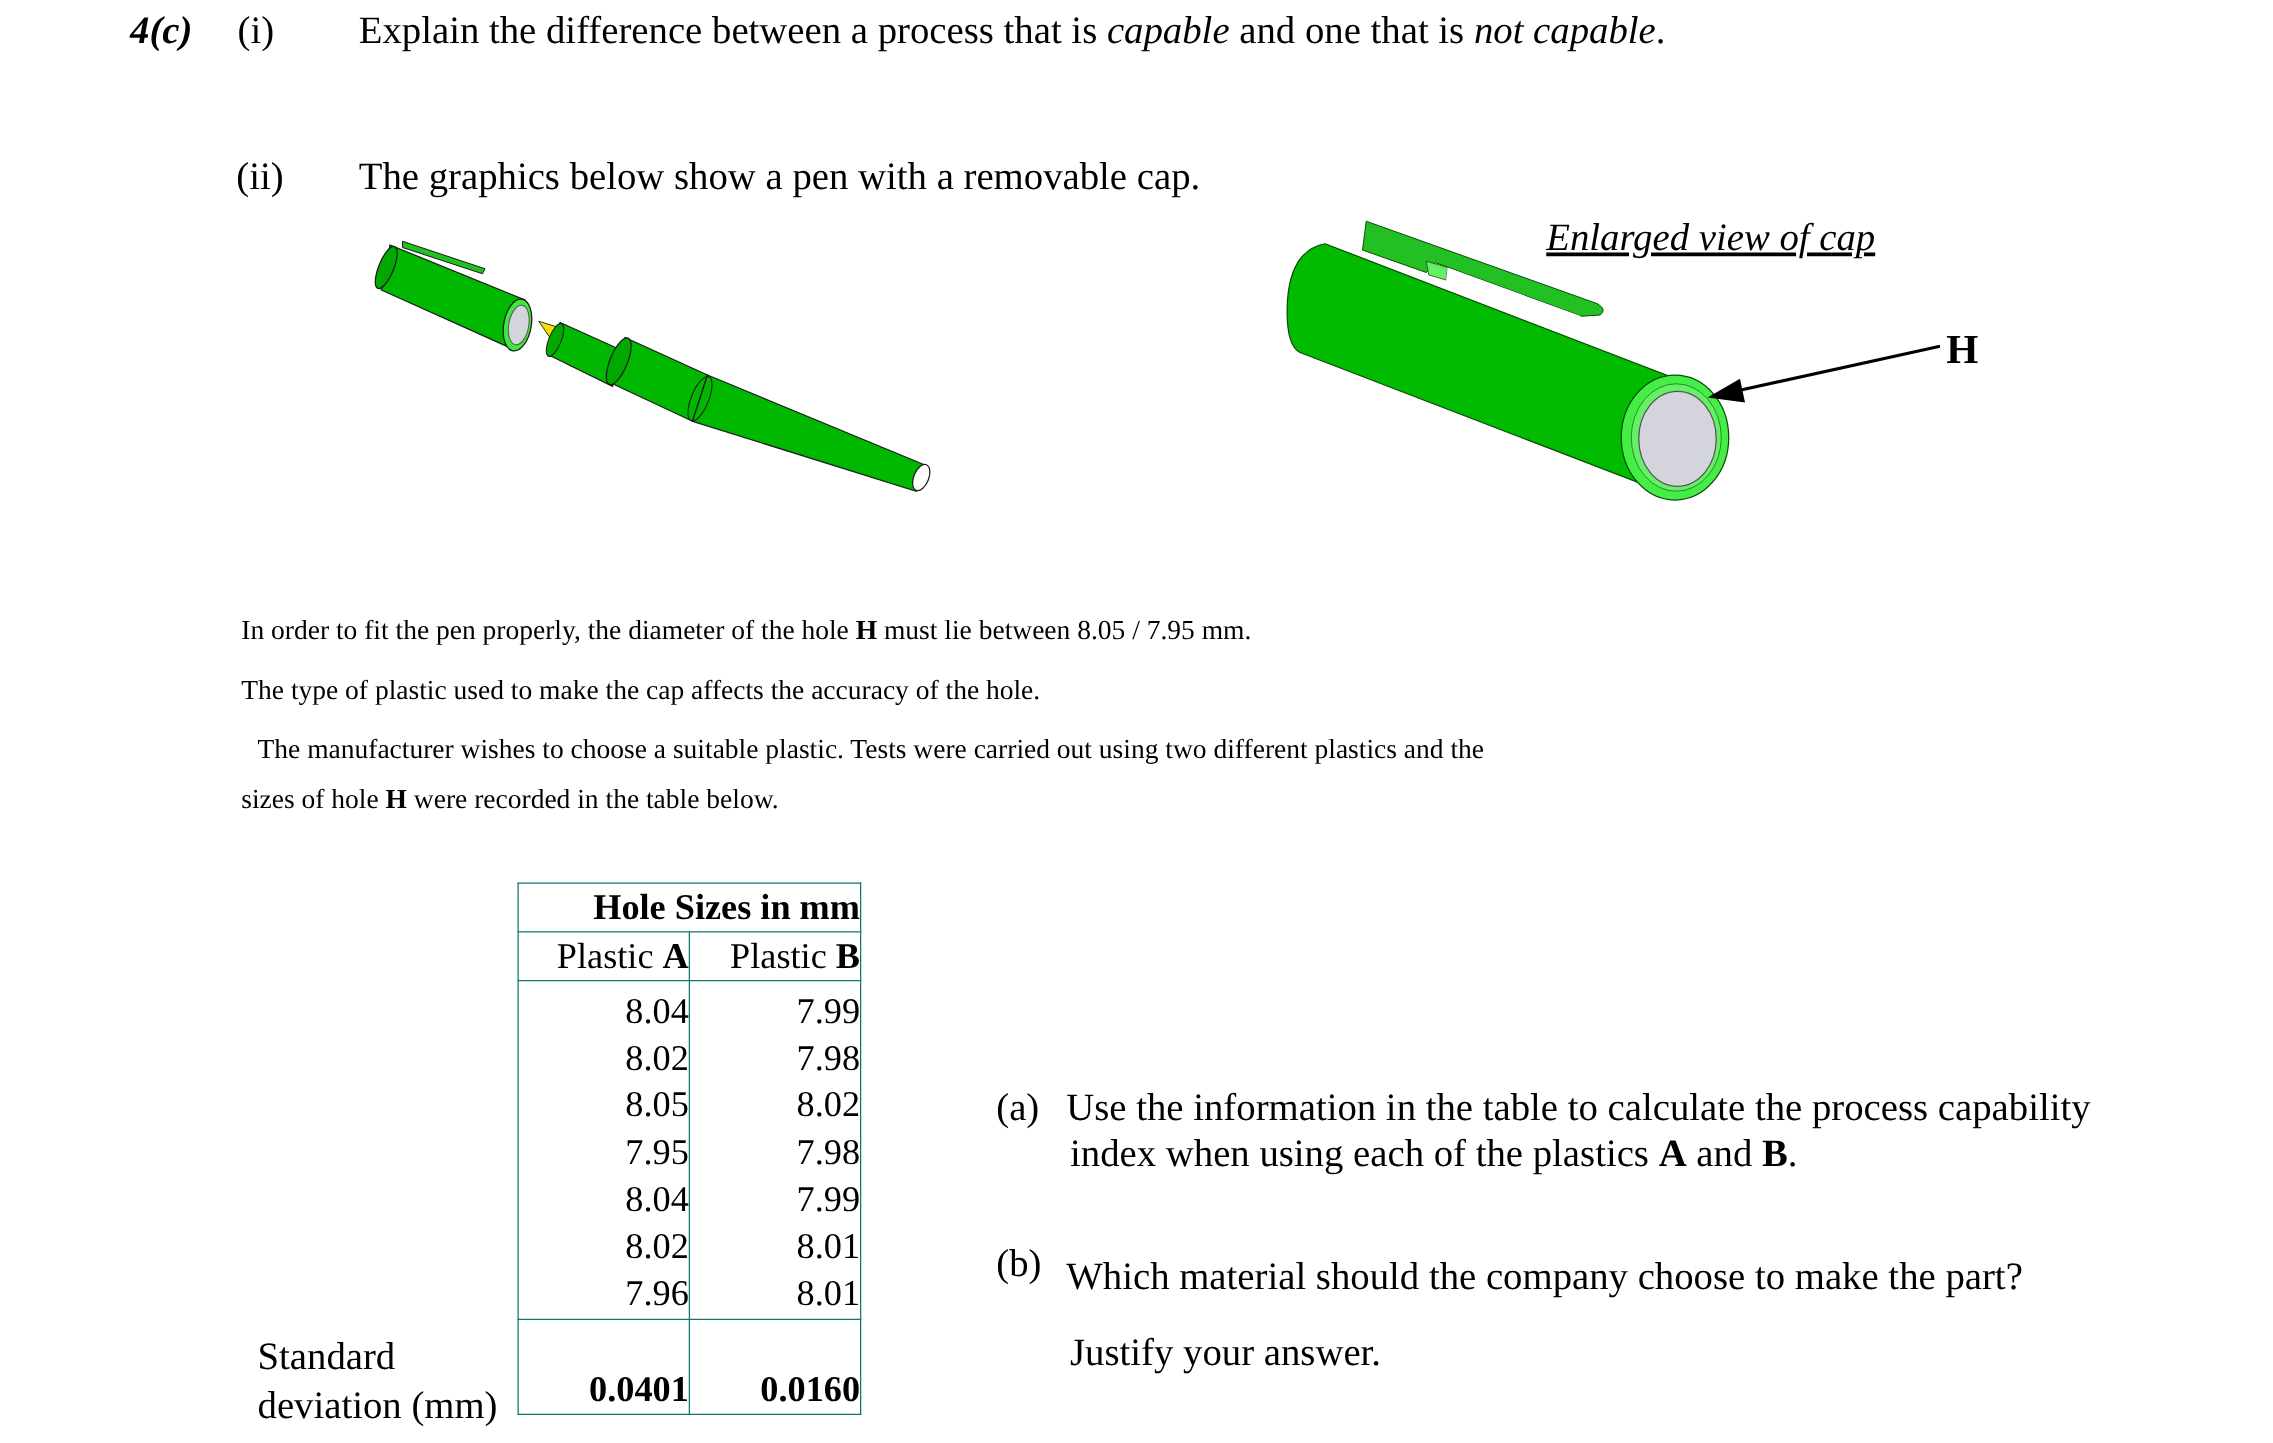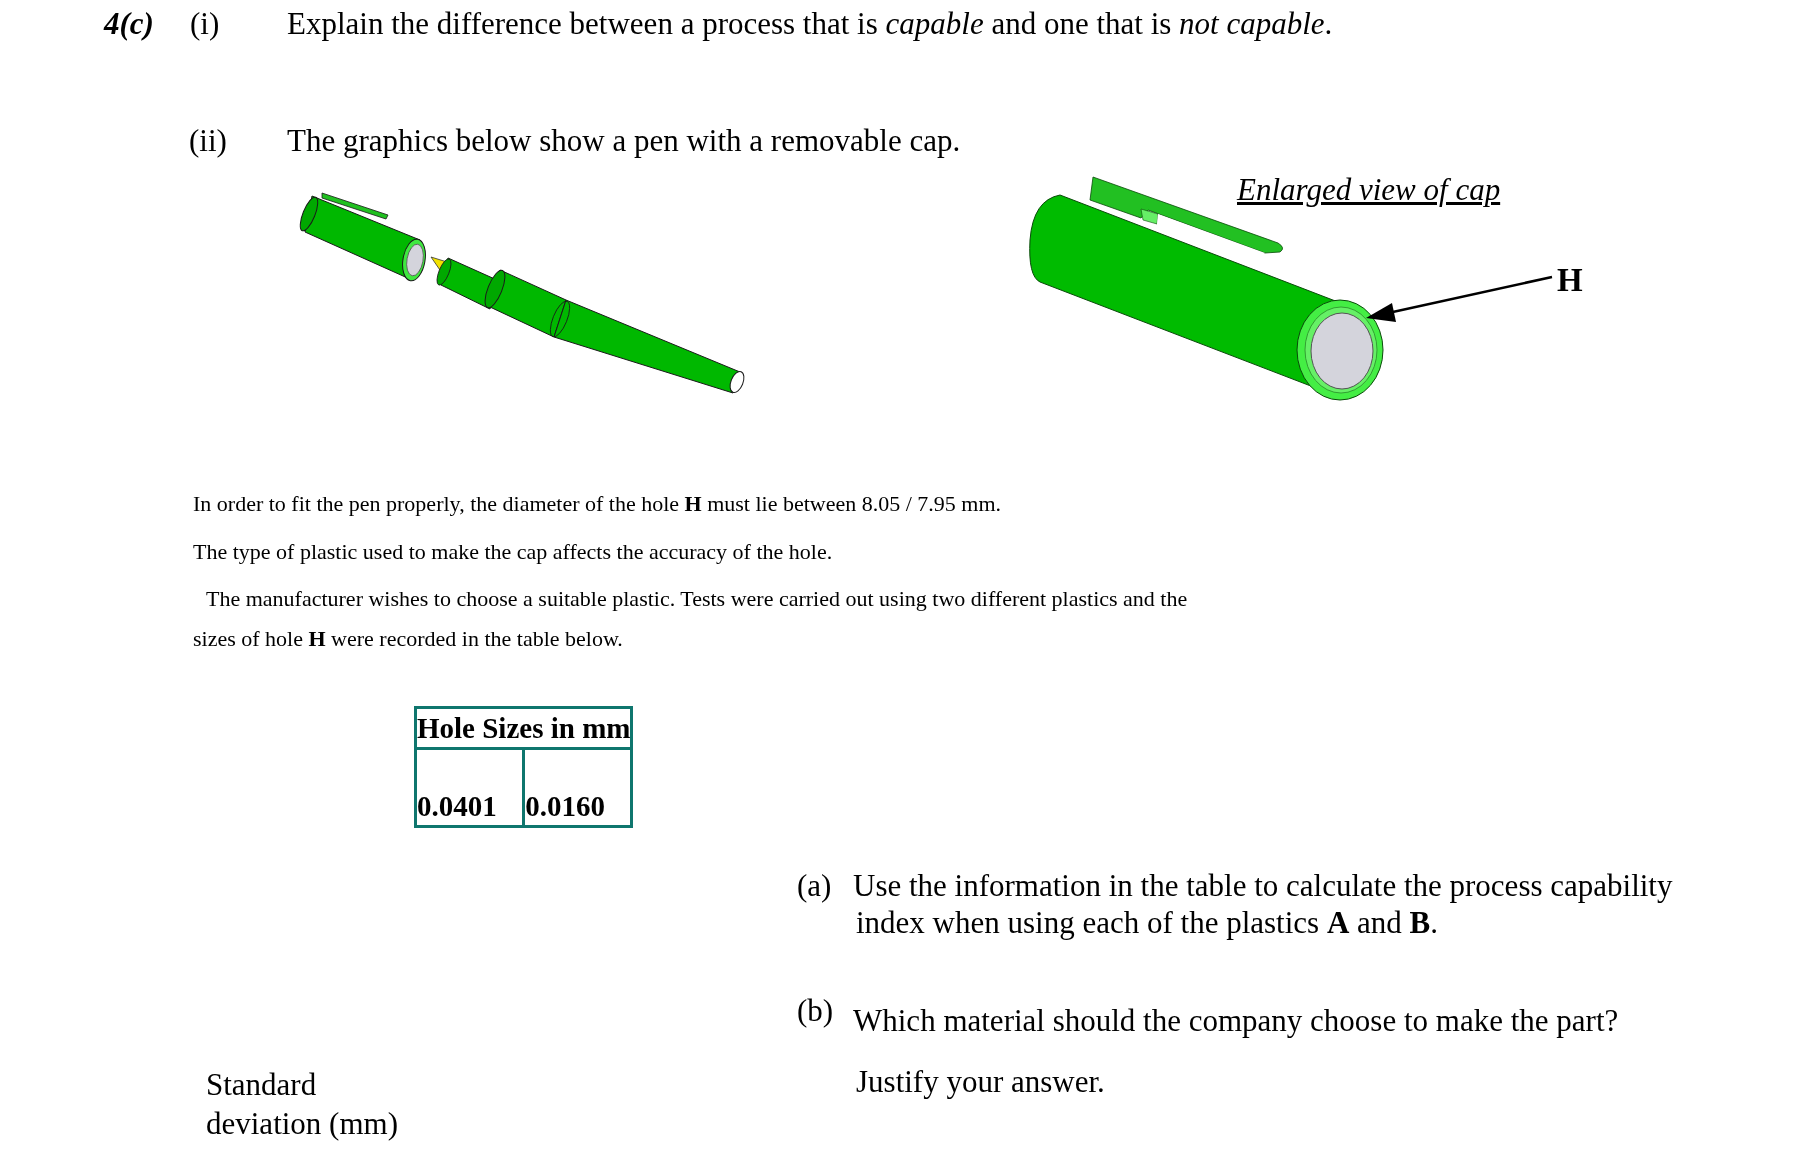--- a/index.html
+++ b/index.html
@@ -6,21 +6,21 @@
   body { width: 1818px; height: 1154px; position: relative; overflow: hidden;
          font-family: "Liberation Serif", "DejaVu Serif", serif; color: #000; }
   .abs { position: absolute; white-space: nowrap; }
   .txt { font-size: 31px; line-height: 1; }
   .q-num { font-weight: bold; font-style: italic; }
   em { font-style: italic; }
   b { font-weight: bold; }
   .para-line { font-size: 22px; line-height: 1; }
   table.holes { position: absolute; left: 414px; top: 706px; border-collapse: collapse;
                 font-size: 29px; }
-  table.holes td, table.holes th { border: 3px solid #0f766e; padding: 0; text-align: left; }
+  table.holes td, table.holes th { border: 1px solid #0f766e; padding: 0; text-align: right; }
   table.holes th.title { height: 38px; font-weight: bold; }
   table.holes th.col { height: 38px; font-weight: normal; width: 136px; }
   table.holes td.data { vertical-align: top; padding-top: 6px; height: 260px; }
   table.holes td.data div { height: 37.7px; line-height: 37.7px; }
   table.holes td.sd { height: 73px; vertical-align: bottom; font-weight: bold; padding-bottom: 2px; }
   svg { position: absolute; }
 </style>
 </head>
 <body>
 
@@ -79,20 +79,44 @@
 <div class="abs para-line" style="left:193px; top:541px;">The type of plastic used to make the cap affects the accuracy of the hole.</div>
 <div class="abs para-line" style="left:206px; top:588px;">The manufacturer wishes to choose a suitable plastic.  Tests were carried out using two different plastics and the</div>
 <div class="abs para-line" style="left:193px; top:628px;"><span>sizes of hole </span><b>H</b><span> were recorded in the table below.</span></div>
 
 <table class="holes">
   <tbody>
       <tr>
     <th class="title" colspan="2">Hole Sizes in mm</th>
   </tr>
   <tr>
+    <th class="col"><span>Plastic </span><b>A</b></th>
+    <th class="col"><span>Plastic </span><b>B</b></th>
+  </tr>
+  <tr>
+    <td class="data">
+      <div>8.04</div>
+      <div>8.02</div>
+      <div>8.05</div>
+      <div>7.95</div>
+      <div>8.04</div>
+      <div>8.02</div>
+      <div>7.96</div>
+    </td>
+    <td class="data">
+      <div>7.99</div>
+      <div>7.98</div>
+      <div>8.02</div>
+      <div>7.98</div>
+      <div>7.99</div>
+      <div>8.01</div>
+      <div>8.01</div>
+    </td>
+  </tr>
+  <tr>
     <td class="sd">0.0401</td>
     <td class="sd">0.0160</td>
   </tr>
 </tbody>
   </table>
 
 <div class="abs" style="left:206px; top:1065px; font-size:31px; line-height:39px;">
   <div>Standard</div>
   <div>deviation (mm)</div>
 </div>

